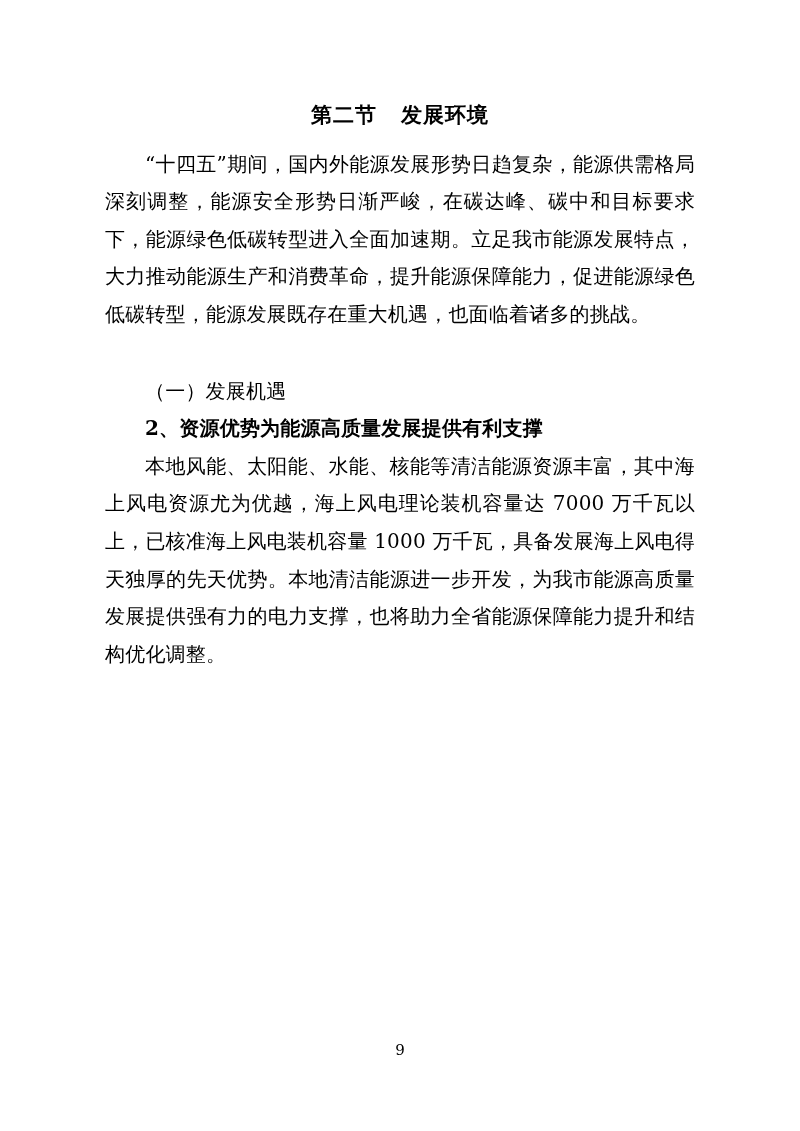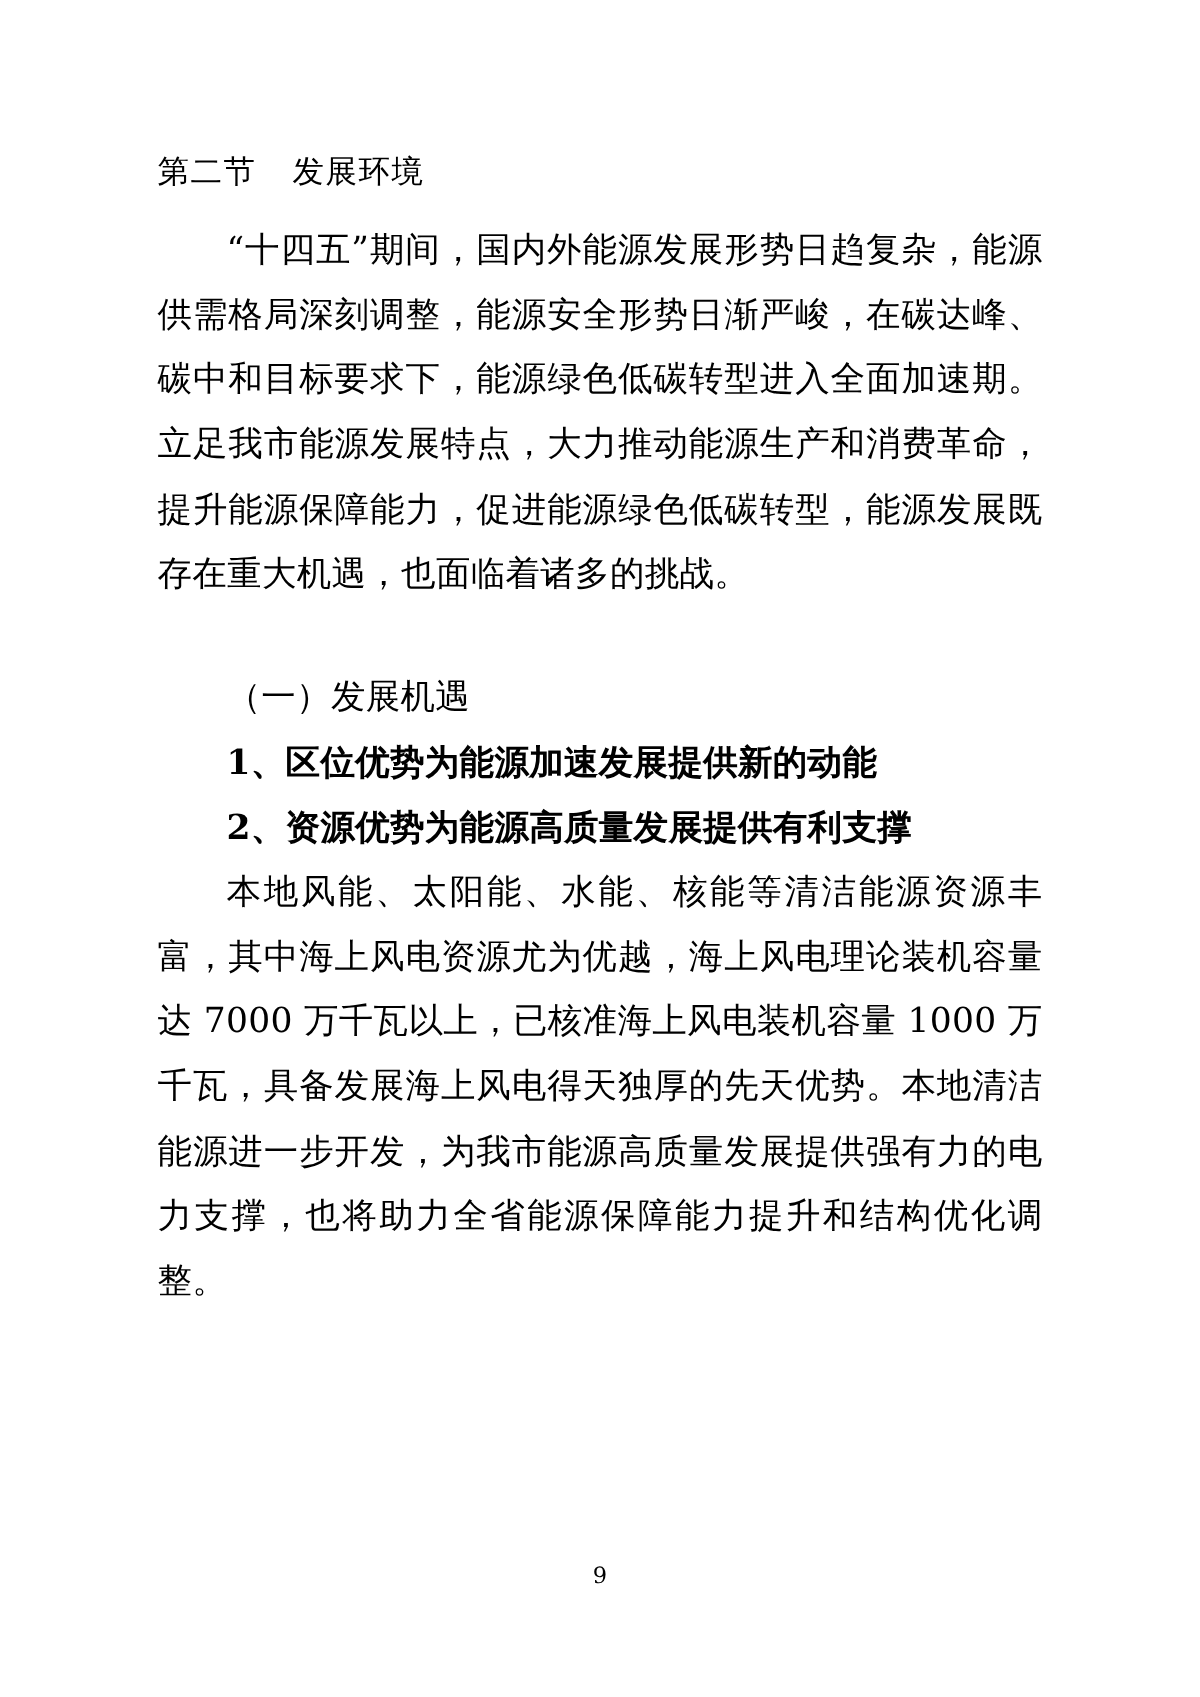--- a/index.html
+++ b/index.html
@@ -17,33 +17,34 @@
     font-family: "DejaVu Serif", "Liberation Serif", serif;
     color: #000000;
   }
   .content {
     position: absolute;
     left: 105px;
     top: 98px;
     width: 590px;
   }
   .section-title {
+    text-align: center;
     font-size: 21px;
-    font-weight: normal;
+    font-weight: bold;
     letter-spacing: 1px;
     margin: 0 0 14px 0;
     line-height: 1.6;
   }
   .section-title .gap {
     display: inline-block;
     width: 24px;
   }
   p {
     margin: 0;
-    font-size: 23px;
+    font-size: 20px;
     line-height: 1.88;
     text-align: justify;
     text-justify: inter-ideograph;
     letter-spacing: 0.2px;
   }
   p.indent {
     text-indent: 2em;
   }
   p.heading-num {
     text-indent: 2em;
@@ -74,21 +75,20 @@
   <div class="content">
 
     <h1 class="section-title">
       <span>第二节</span><span class="gap"></span><span>发展环境</span>
     </h1>
 
     <p class="indent body-block">“十四五”期间，国内外能源发展形势日趋复杂，能源供需格局深刻调整，能源安全形势日渐严峻，在碳达峰、碳中和目标要求下，能源绿色低碳转型进入全面加速期。立足我市能源发展特点，大力推动能源生产和消费革命，提升能源保障能力，促进能源绿色低碳转型，能源发展既存在重大机遇，也面临着诸多的挑战。</p>
 
     <p class="heading-paren body-block">（一）发展机遇</p>
 
-    <p class="heading-num body-block">1、区位优势为能源加速发展提供新的动能</p>
 
 
     <p class="heading-num body-block">2、资源优势为能源高质量发展提供有利支撑</p>
 
     <p class="indent body-block">本地风能、太阳能、水能、核能等清洁能源资源丰富，其中海上风电资源尤为优越，海上风电理论装机容量达 7000 万千瓦以上，已核准海上风电装机容量 1000 万千瓦，具备发展海上风电得天独厚的先天优势。本地清洁能源进一步开发，为我市能源高质量发展提供强有力的电力支撑，也将助力全省能源保障能力提升和结构优化调整。</p>
 
   </div>
 
   <div class="page-number">9</div>
 

